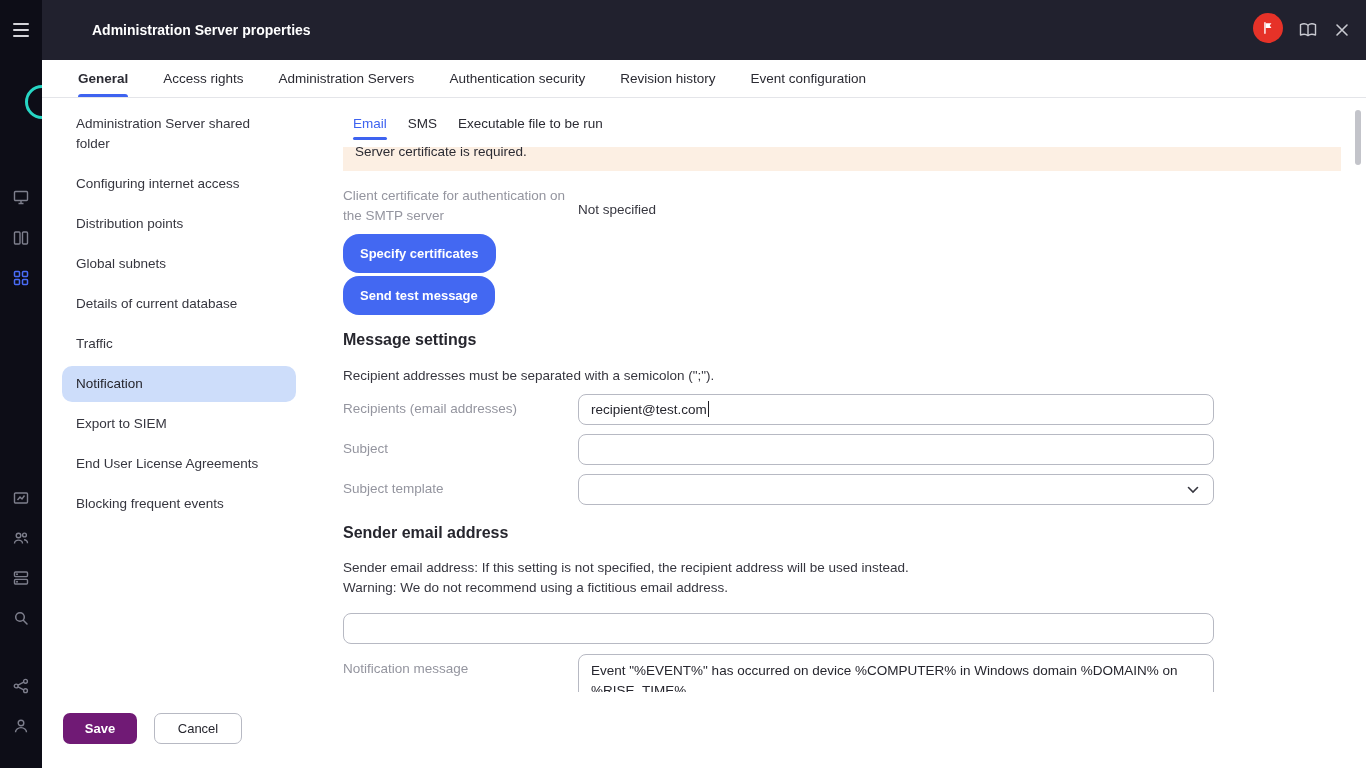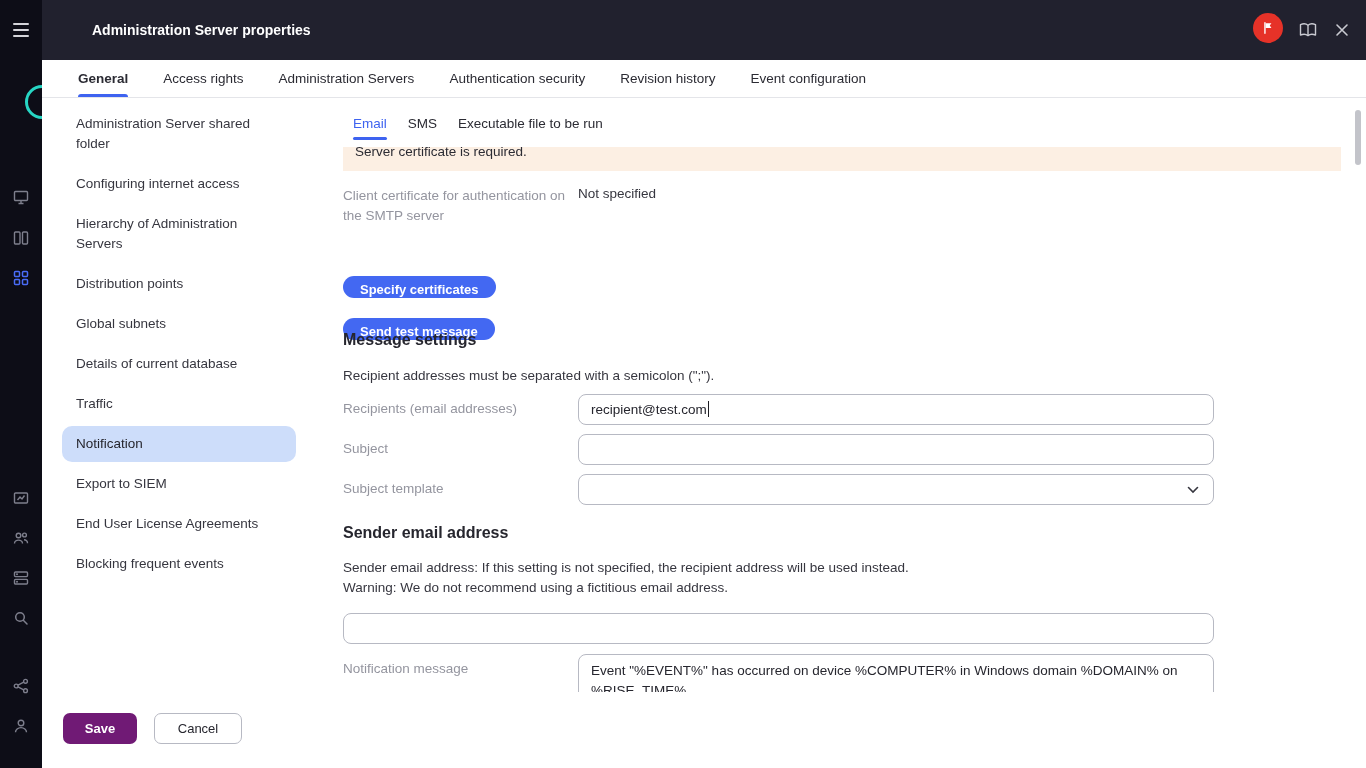--- a/index.html
+++ b/index.html
@@ -44,23 +44,23 @@
 
   .subtabs { position:absolute; left:10px; top:18px; display:flex; gap:21px; }
   .subtab { font-size:13.5px; color:#2b2b33; padding-bottom:9px; position:relative; cursor:pointer; }
   .subtab.active { color:#3e63f0; }
   .subtab.active::after { content:""; position:absolute; left:0; right:0; bottom:0; height:3px; background:#3e63f0; border-radius:2px; }
 
   .banner { position:absolute; left:0; top:49px; width:998px; height:24px; background:#fcefe3; overflow:hidden; }
   .banner-text { margin-top:-5px; padding-left:12px; font-size:13.5px; color:#2b2b33; line-height:20px; }
 
   .cert-label { position:absolute; left:0; top:88px; width:232px; font-size:13.5px; line-height:20px; color:#94959f; }
-  .cert-value { position:absolute; left:235px; top:88px; font-size:13.5px; color:#36363f; }
-
-  .pill-btn { position:absolute; left:0; height:22px; border:none; border-radius:16px; background:#4368f2; color:#fff; font-family:"Liberation Sans",sans-serif; font-size:13px; font-weight:700; padding:6px 17px; cursor:pointer;margin-top:42px; }
+  .cert-value { position:absolute; left:235px; top:104px; font-size:13.5px; color:#36363f; }
+
+  .pill-btn { position:absolute; left:0; height:39px; border:none; border-radius:16px; background:#4368f2; color:#fff; font-family:"Liberation Sans",sans-serif; font-size:13px; font-weight:700; padding:6px 17px; cursor:pointer; }
   .pill-btn.specify { top:136px; }
   .pill-btn.sendtest { top:178px; }
 
   .section-h { position:absolute; left:0; font-size:16px; font-weight:700; color:#26262e; }
   .h-message { top:233px; }
   .h-sender  { top:426px; }
 
   .hint { position:absolute; left:0; top:270px; font-size:13.5px; color:#36363f; }
   .sender-note { position:absolute; left:0; top:460px; font-size:13.5px; line-height:20px; color:#36363f; }
 
@@ -194,21 +194,20 @@
     <div class="tab">Access rights</div>
     <div class="tab">Administration Servers</div>
     <div class="tab">Authentication security</div>
     <div class="tab">Revision history</div>
     <div class="tab">Event configuration</div>
   </div>
 
   <div class="nav">
     <div class="nav-item">Administration Server shared folder</div>
     <div class="nav-item">Configuring internet access</div>
-    <div class="nav-item">Hierarchy of Administration Servers</div>
     <div class="nav-item">Distribution points</div>
     <div class="nav-item">Global subnets</div>
     <div class="nav-item">Details of current database</div>
     <div class="nav-item">Traffic</div>
     <div class="nav-item selected">Notification</div>
     <div class="nav-item">Export to SIEM</div>
     <div class="nav-item">End User License Agreements</div>
     <div class="nav-item">Blocking frequent events</div>
   </div>
 

